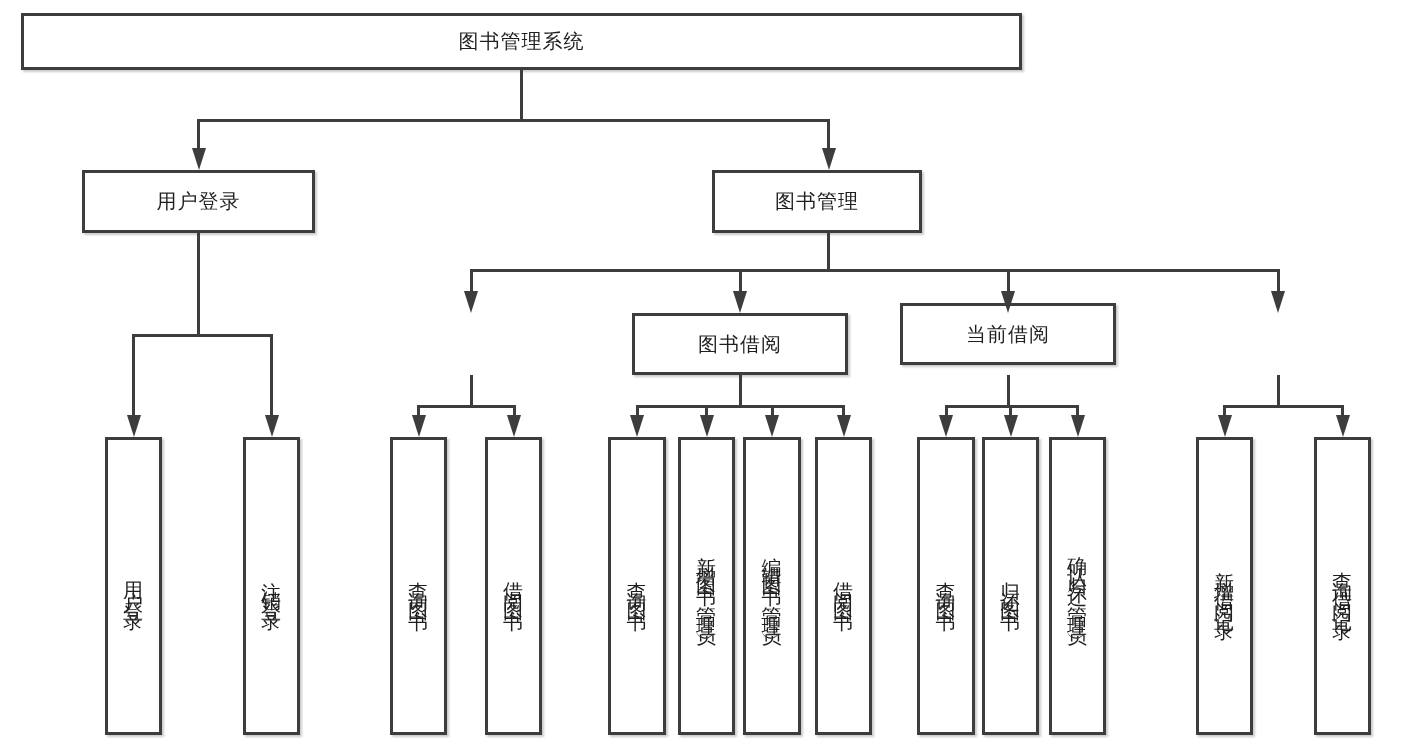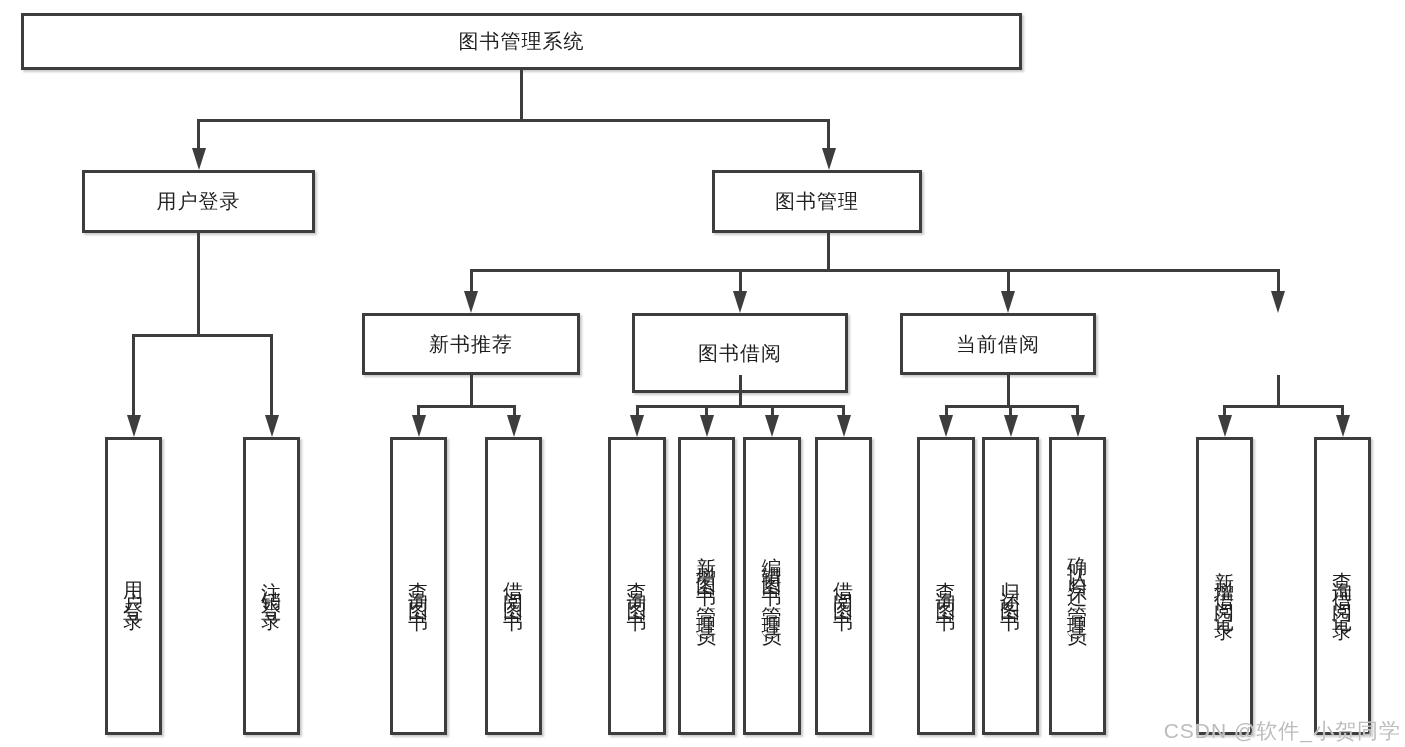--- a/index.html
+++ b/index.html
@@ -57,27 +57,24 @@
     <span class="lbl">图书管理系统</span>
   </div>
 
   <div class="node h" style="left:82px;top:170px;width:233px;height:63px">
     <span class="lbl">用户登录</span>
   </div>
   <div class="node h" style="left:712px;top:170px;width:210px;height:63px">
     <span class="lbl">图书管理</span>
   </div>
 
-  <div class="node h" style="left:362px;top:313px;width:218px;height:62px">
-    <span class="lbl">新书推荐</span>
-  </div>
-  <div class="node h" style="left:632px;top:313px;width:216px;height:80px">
+  <div class="node h" style="left:632px;top:313px;width:216px;height:62px">
     <span class="lbl">图书借阅</span>
   </div>
-  <div class="node h" style="left:900px;top:313px;width:196px;height:62px">
+  <div class="node h" style="left:900px;top:303px;width:216px;height:62px">
     <span class="lbl">当前借阅</span>
   </div>
 
   <div class="node v" style="left:105px;top:437px;width:57px;height:298px">
     <span class="lbl">用户登录</span>
   </div>
   <div class="node v" style="left:243px;top:437px;width:57px;height:298px">
     <span class="lbl">注销登录</span>
   </div>
 
@@ -111,21 +108,20 @@
     <span class="lbl">确认归还（管理员）</span>
   </div>
 
   <div class="node v" style="left:1196px;top:437px;width:57px;height:298px">
     <span class="lbl">新增借阅记录</span>
   </div>
   <div class="node v" style="left:1314px;top:437px;width:57px;height:298px">
     <span class="lbl">查询借阅记录</span>
   </div>
 
-  <div id="watermark">CSDN @软件_小贺同学</div>
 <div class="vline" style="left: 520px; top: 69px; width: 3px; height: 51px;"></div>
     <div class="vline" style="left: 197px; top: 233px; width: 3px; height: 102px;"></div>
     <div class="vline" style="left: 827px; top: 233px; width: 3px; height: 37px;"></div>
     <div class="vline" style="left: 469.5px; top: 375px; width: 3px; height: 31px;"></div>
     <div class="vline" style="left: 738.5px; top: 375px; width: 3px; height: 31px;"></div>
     <div class="vline" style="left: 1006.5px; top: 375px; width: 3px; height: 31px;"></div>
     <div class="vline" style="left: 1276.5px; top: 375px; width: 3px; height: 31px;"></div>
     <div class="hline" style="left: 197px; top: 118.5px; width: 633px; height: 3px;"></div>
     <div class="hline" style="left: 132px; top: 333.5px; width: 141px; height: 3px;"></div>
     <div class="hline" style="left: 469.5px; top: 268.5px; width: 810px; height: 3px;"></div>

